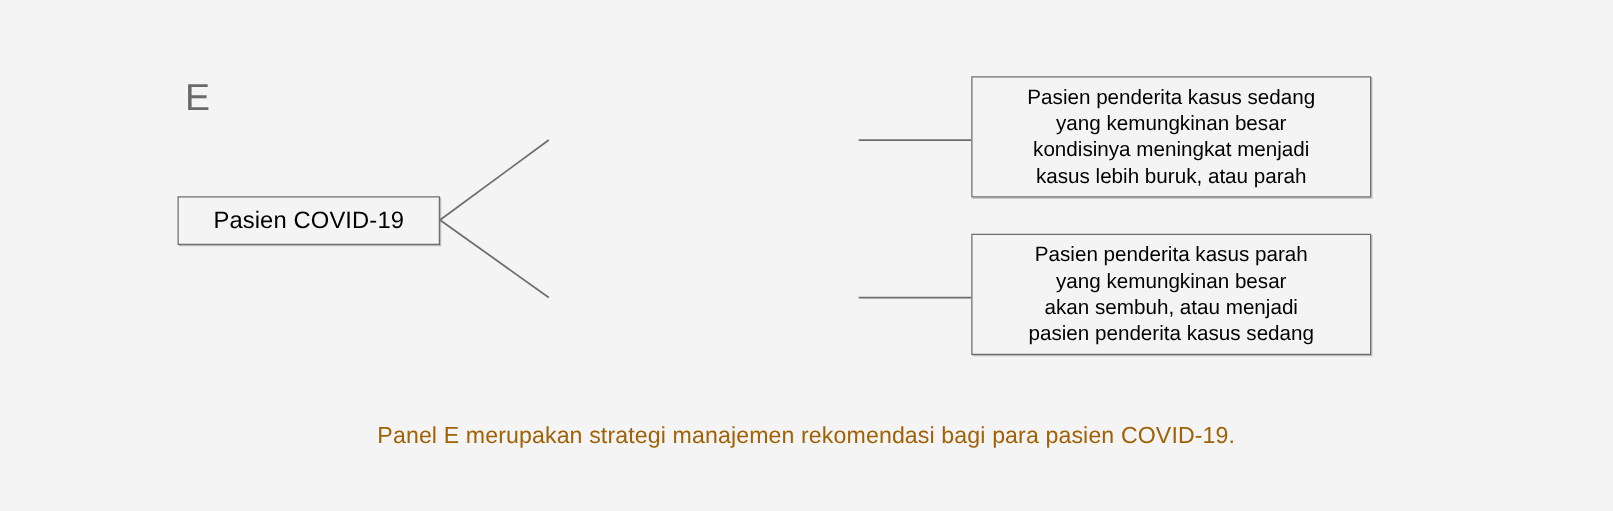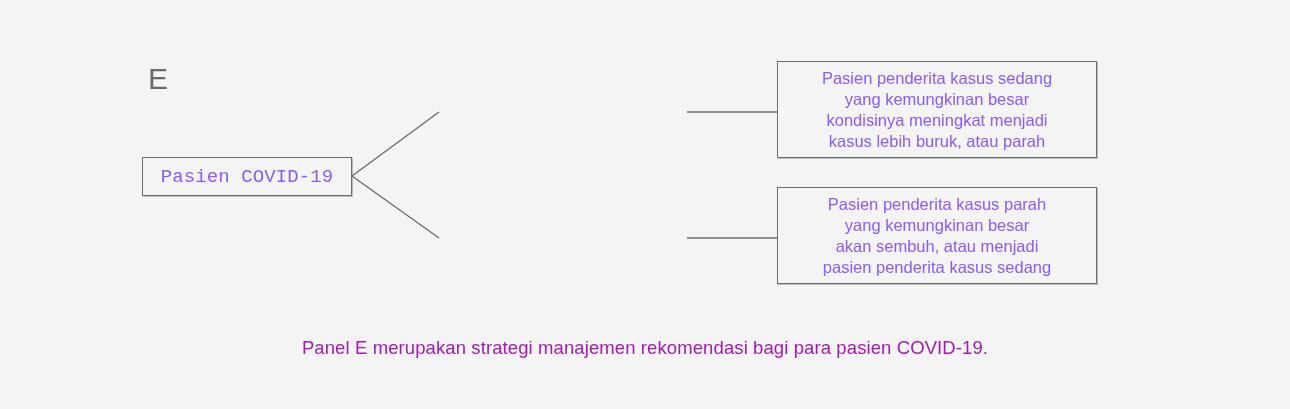--- a/index.html
+++ b/index.html
@@ -42,30 +42,29 @@
     justify-content: center;
     text-align: center;
     color: #565656;
     z-index: 2;
   }
   .node-text {
     display: block;
     width: 100%;
     text-align: center;
     white-space: pre-line;
-    color: #8b5cf6;
+    color: #000000;
   }
 
   
   #node-root {
     left: 142px;
     top: 157px;
     width: 210px;
     height: 39px;
-    font-family: Liberation Mono, monospace;
   }
   #node-root .node-text {
     font-size: 19px;
     letter-spacing: 0.1px;
   }
 
   
   .cond {
     left: 440px;
     width: 247px;
@@ -106,21 +105,21 @@
   }
 
   
   #caption {
     position: absolute;
     left: 0;
     top: 337px;
     width: 1290px;
     text-align: center;
     font-size: 18.5px;
-    color: #a21caf;
+    color: #a16207;
     letter-spacing: 0.1px;
     z-index: 2;
   }
 </style>
 </head>
 <body>
 
 <div id="stage">
 
   <svg id="connectors" viewBox="0 0 1290 409" width="1290" height="409" xmlns="http://www.w3.org/2000/svg">

